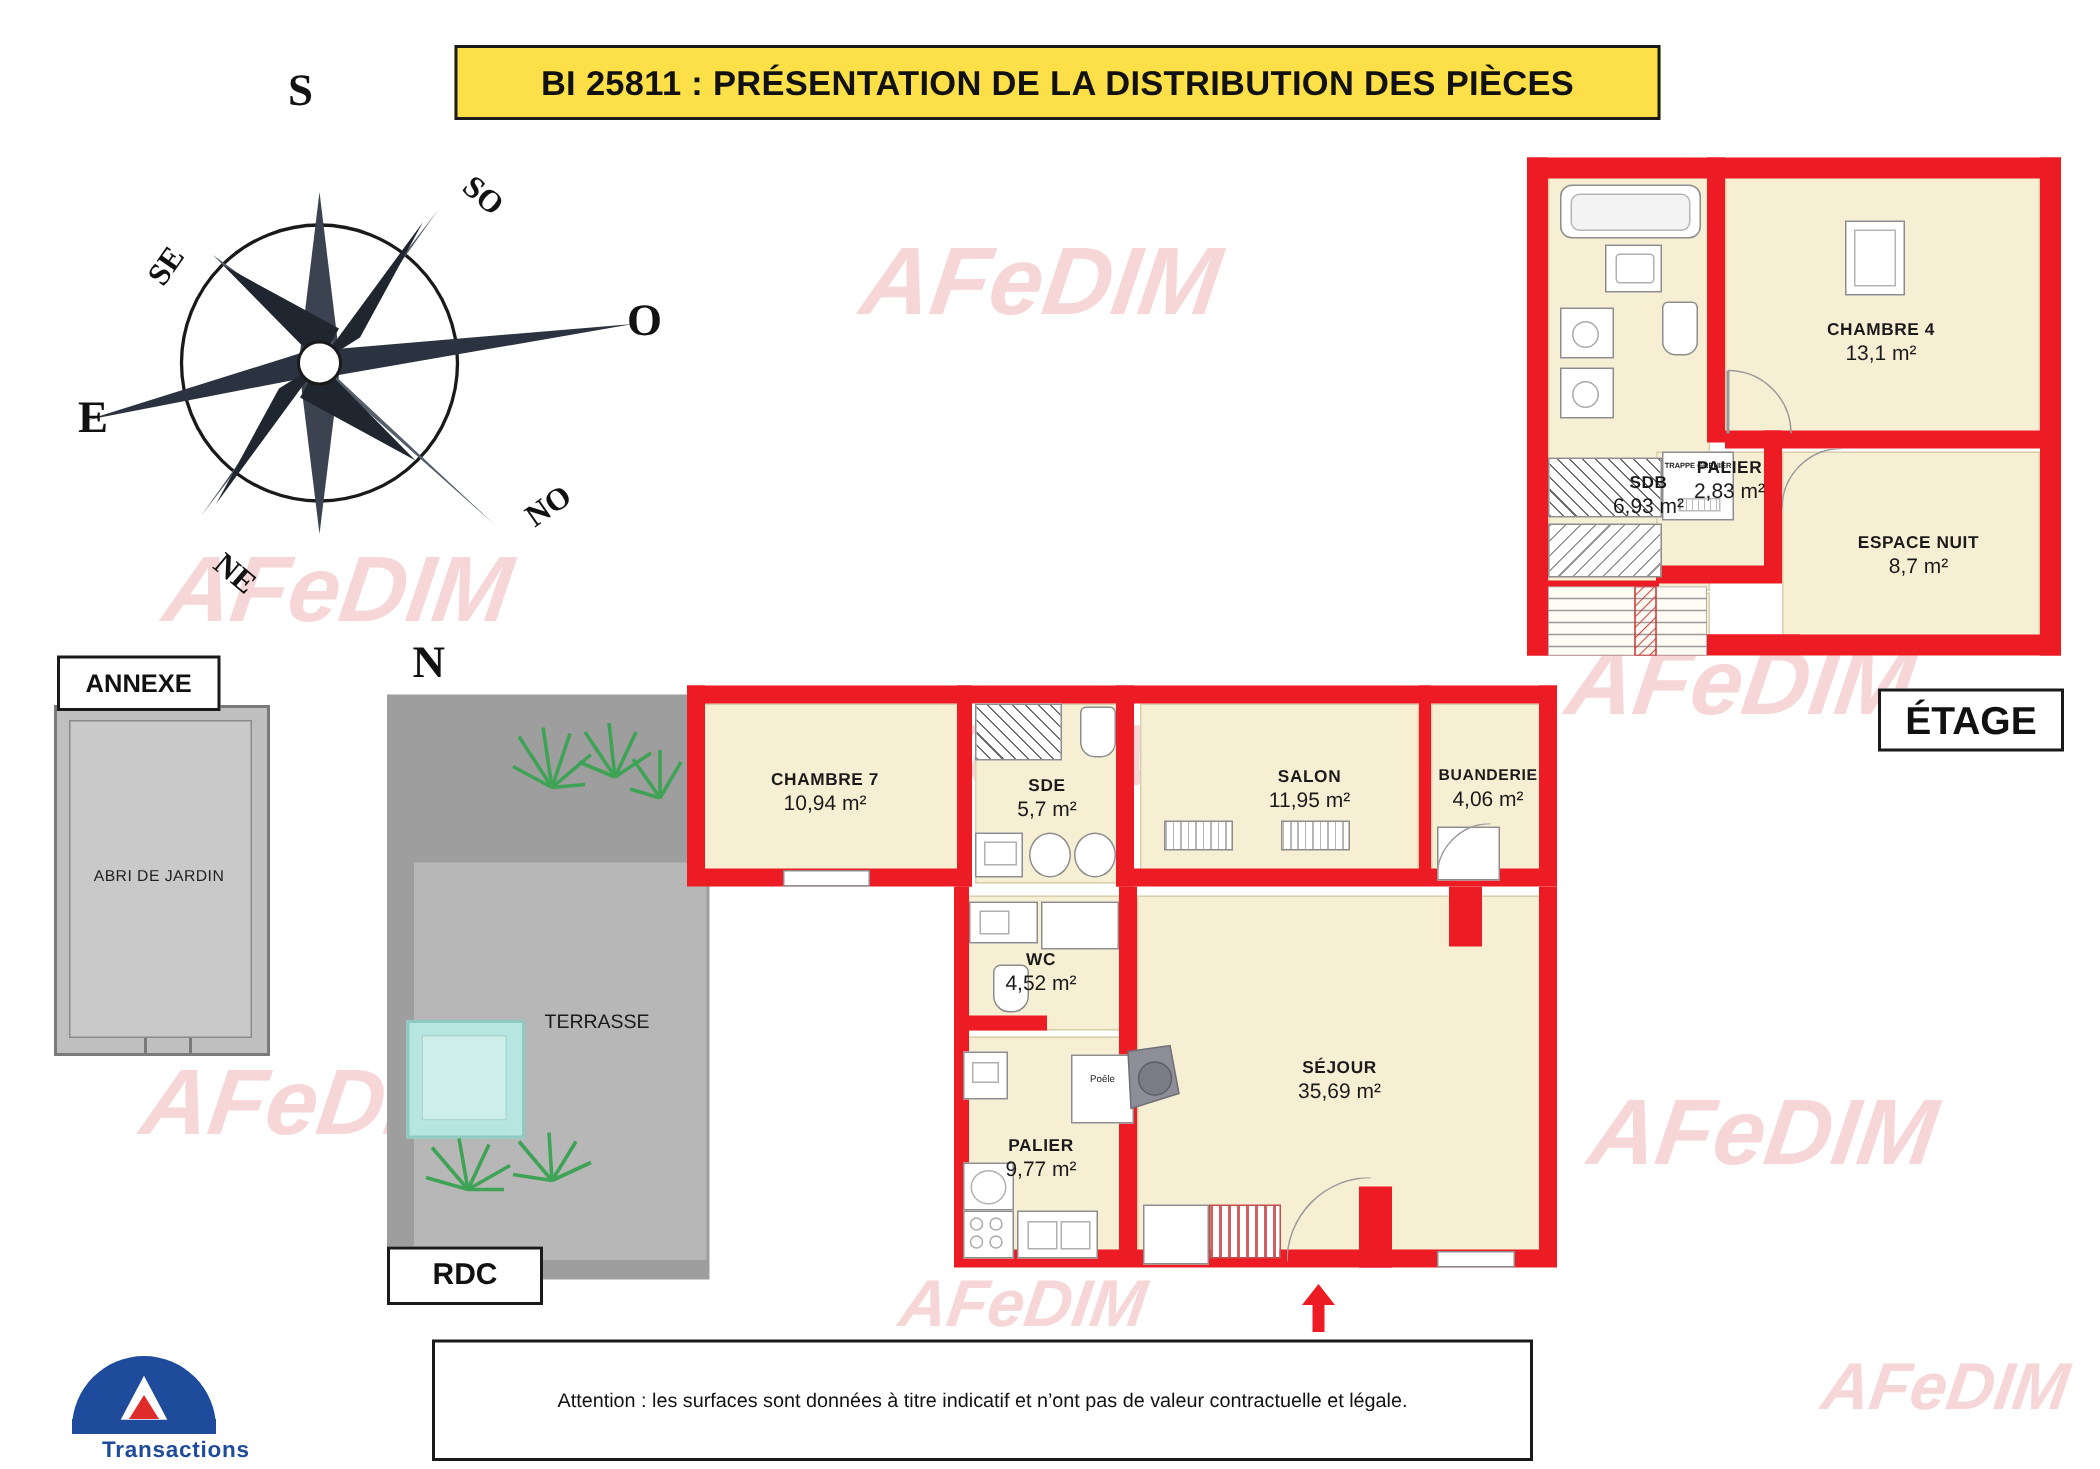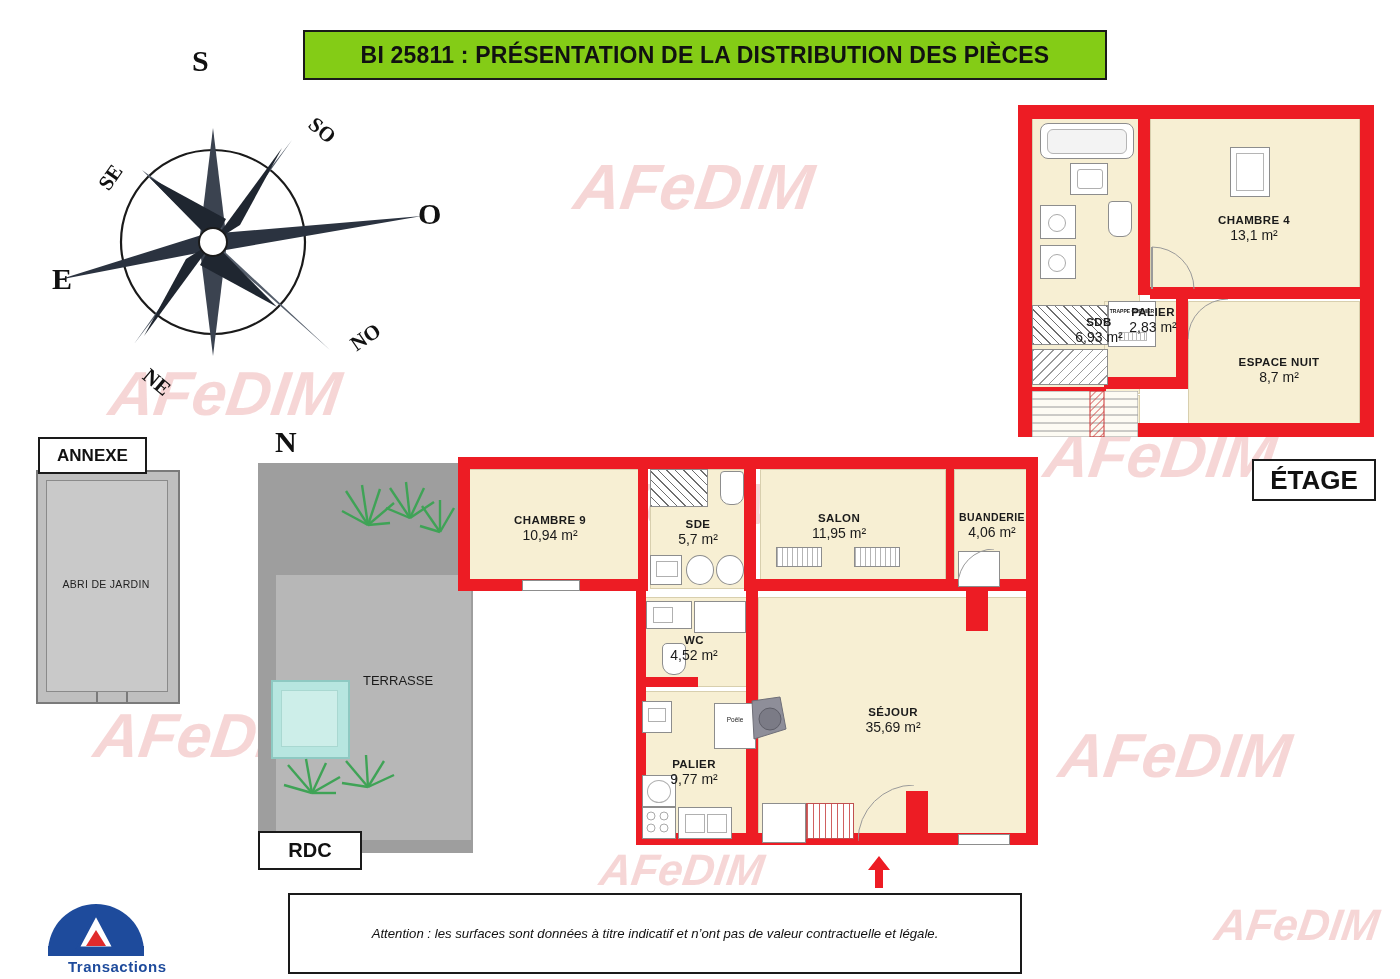--- a/index.html
+++ b/index.html
@@ -8,21 +8,21 @@
     position:relative;
     background:#ffffff;
     font-family:"Liberation Sans", sans-serif;
     overflow:hidden;
   }
   .abs { position:absolute; }
 
   
   #title-box {
     left:303px; top:30px; width:800px; height:46px;
-    border:2px solid #1a1a1a; background:#84cc16;
+    border:2px solid #1a1a1a; background:#fde047;
     display:flex; align-items:center; justify-content:center;
     font-size:23px; font-weight:bold; color:#111; letter-spacing:.2px;
     z-index:30;
   }
 
   
   .wm {
     position:absolute;
     font-family:"Liberation Sans", sans-serif;
     font-weight:bold; font-style:italic;
@@ -113,21 +113,21 @@
     position:absolute; left:13px; top:225px; width:75px; height:75px;
     background:#b7e6e0; border:2px solid #8ec9c2;
   }
   .plant { position:absolute; }
 
   
   #disclaimer {
     left:288px; top:893px; width:730px; height:77px;
     border:2px solid #1a1a1a; background:#fff; z-index:30;
     display:flex; flex-direction:row; align-items:center; justify-content:center;
-    font-size:13.2px; color:#111; line-height:1.6; text-align:center;font-style:italic;
+    font-size:13.2px; color:#111; line-height:1.6; text-align:center;
   }
 
   
   #logo { left:40px; top:900px; width:160px; height:75px; z-index:30; }
   #logo .word {
     position:absolute; left:28px; top:58px;
     font-size:15px; font-weight:bold; color:#1e4b9c; letter-spacing:.5px;
   }
 
   
@@ -417,28 +417,28 @@
       <polygon points="2,6 30,2 36,34 4,44" fill="#8e8e99" stroke="#6f6f78"></polygon>
       <circle cx="20" cy="24" r="11" fill="#7b7b86" stroke="#5e5e68"></circle>
     </svg>
   </div>
 
   <svg class="abs" style="left:600px; top:330px; width:58px; height:58px;" width="58" height="58">
     <path d="M0,56 A56,56 0 0 1 56,0" fill="none" stroke="#9a9a9a"></path>
   </svg>
 
   <div class="room-label" style="left:212px; top:58px; width:160px;">
-    <div class="nm">CHAMBRE 9</div>
+    <div class="nm">CHAMBRE 7</div>
     <div class="ar">10,94 m²</div>
   </div>
   <div class="room-label" style="left:392px; top:62px; width:96px;">
     <div class="nm">SDE</div>
     <div class="ar">5,7 m²</div>
   </div>
-  <div class="room-label" style="left:496px; top:56px; width:170px;">
+  <div class="room-label" style="left:530px; top:56px; width:170px;">
     <div class="nm">SALON</div>
     <div class="ar">11,95 m²</div>
   </div>
   <div class="room-label" style="left:686px; top:56px; width:96px; font-size:10.5px;">
     <div class="nm">BUANDERIE</div>
     <div class="ar">4,06 m²</div>
   </div>
   <div class="room-label" style="left:382px; top:178px; width:108px;">
     <div class="nm">WC</div>
     <div class="ar">4,52 m²</div>

